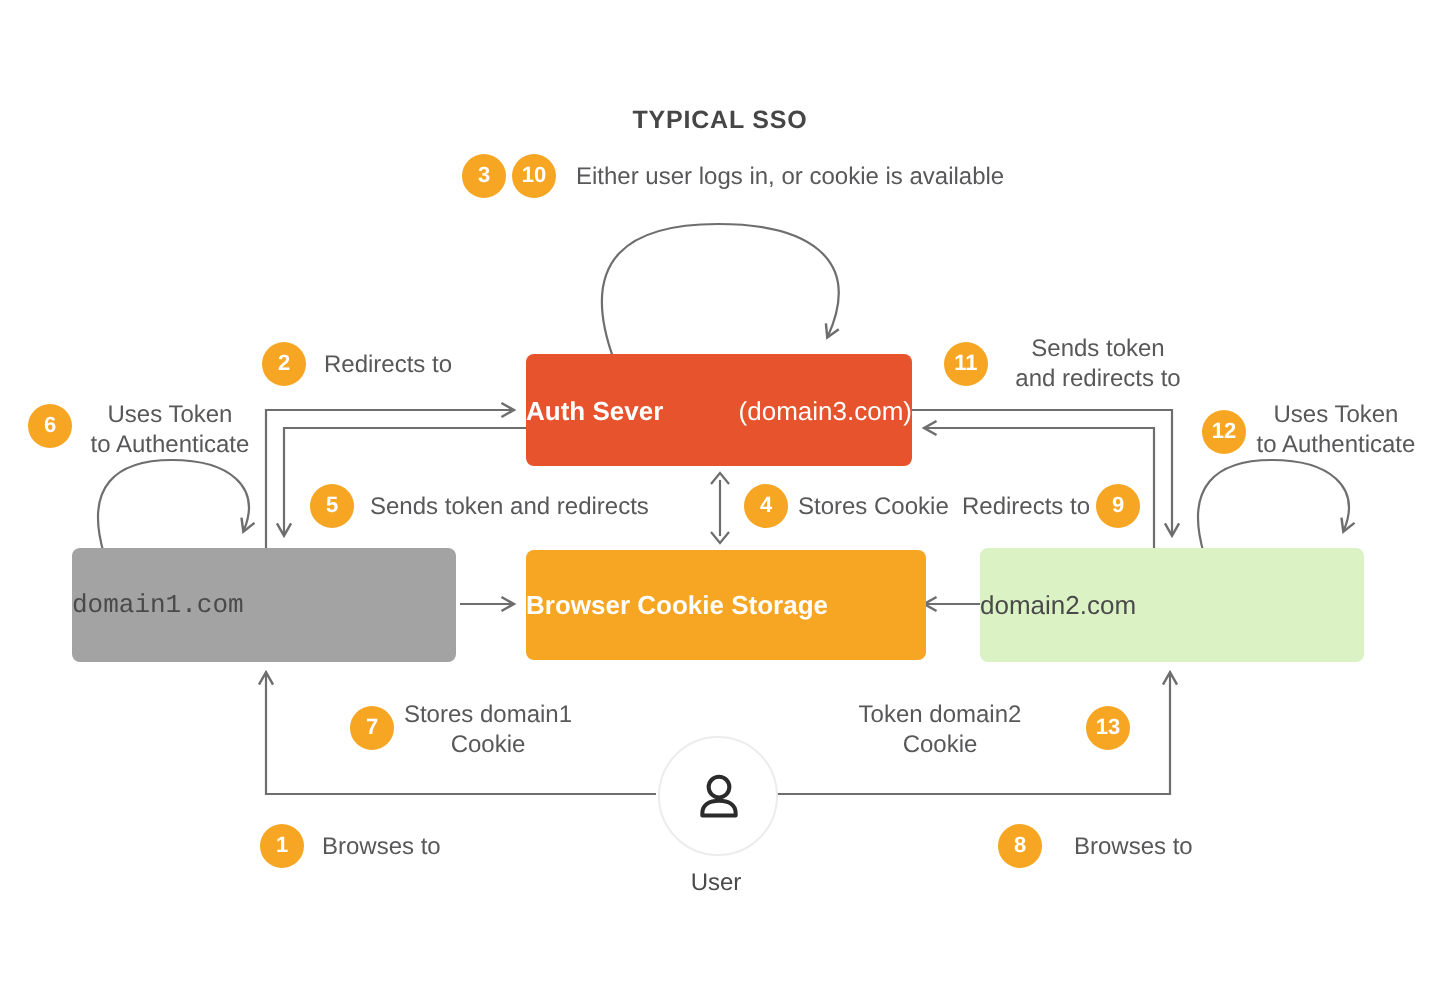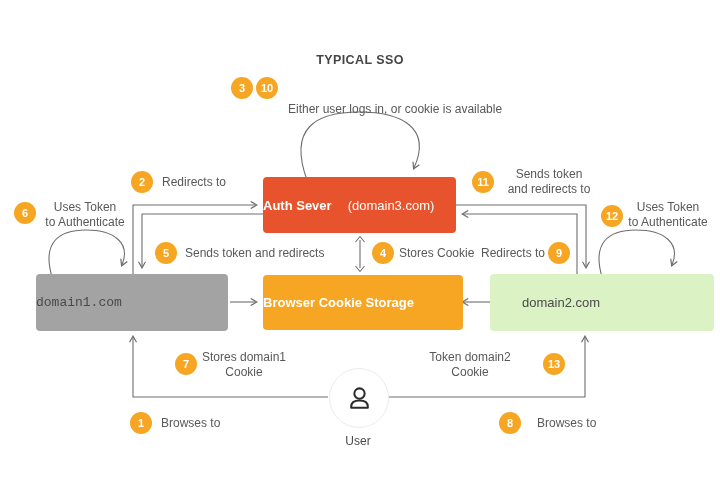--- a/index.html
+++ b/index.html
@@ -2,29 +2,29 @@
 <html><head>
 <meta charset="utf-8">
 <style>
   html,body{margin:0;padding:0;background:#ffffff;}
   #stage{
     position:relative;width:720px;height:502px;background:#ffffff;overflow:hidden;
     font-family:"Liberation Sans", sans-serif;
   }
   #wires{position:absolute;left:0;top:0;width:720px;height:502px;}
   .box{
-    position:absolute;border-radius:4px;display:flex;align-items:center;justify-content:flex-start;
+    position:absolute;border-radius:4px;display:flex;align-items:center;justify-content:space-between;
     font-size:13px;color:#4A4A4A;text-align:center;gap:12px;
   }
   .box-auth{left:263px;top:177px;width:193px;height:56px;background:#E7532C;color:#ffffff;}
   .box-auth .b{font-weight:bold;}
   .box-auth .r{margin-left:4px;font-weight:normal;}
   .box-bcs{left:263px;top:275px;width:200px;height:55px;background:#F6A623;color:#ffffff;font-weight:bold;}
   .box-d1{left:36px;top:274px;width:192px;height:57px;background:#a3a3a3;font-family:Liberation Mono, monospace;}
-  .box-d2{left:490px;top:274px;width:192px;height:57px;background:#DBF2C4;padding-left:32px;}
+  .box-d2{left:490px;top:274px;width:192px;height:57px;background:#DBF2C4;}
   .badge{
     position:absolute;width:22px;height:22px;border-radius:50%;background:#F6A623;color:#ffffff;
     font-size:11px;font-weight:bold;display:flex;align-items:center;justify-content:center;
   }
   .lbl{
     position:absolute;color:#58585A;font-size:12px;line-height:15px;white-space:pre-line;
   }
   .lbl.c{text-align:center;width:140px;}
   .title{
     position:absolute;left:260px;top:53px;width:200px;text-align:center;
@@ -102,21 +102,21 @@
   <div class="badge" style="left:155px;top:242px;">5</div>
   <div class="badge" style="left:14px;top:202px;">6</div>
   <div class="badge" style="left:175px;top:353px;">7</div>
   <div class="badge" style="left:499px;top:412px;">8</div>
   <div class="badge" style="left:548px;top:242px;">9</div>
   <div class="badge" style="left:256px;top:77px;">10</div>
   <div class="badge" style="left:472px;top:171px;">11</div>
   <div class="badge" style="left:601px;top:205px;">12</div>
   <div class="badge" style="left:518px;top:353px;margin-left:25px;">13</div>
 
-  <div class="lbl" style="left:288px;top:81px;margin-top:21px;">Either user logs in, or cookie is available</div>
+  <div class="lbl" style="left:288px;top:81px;">Either user logs in, or cookie is available</div>
   <div class="lbl" style="left:162px;top:175px;">Redirects to</div>
   <div class="lbl" style="left:185px;top:246px;">Sends token and redirects</div>
   <div class="lbl" style="left:399px;top:246px;">Stores Cookie</div>
   <div class="lbl" style="left:481px;top:246px;">Redirects to</div>
   <div class="lbl c" style="left:479px;top:167px;">Sends token
 and redirects to</div>
   <div class="lbl c" style="left:15px;top:200px;">Uses Token
 to Authenticate</div>
   <div class="lbl c" style="left:598px;top:200px;">Uses Token
 to Authenticate</div>

